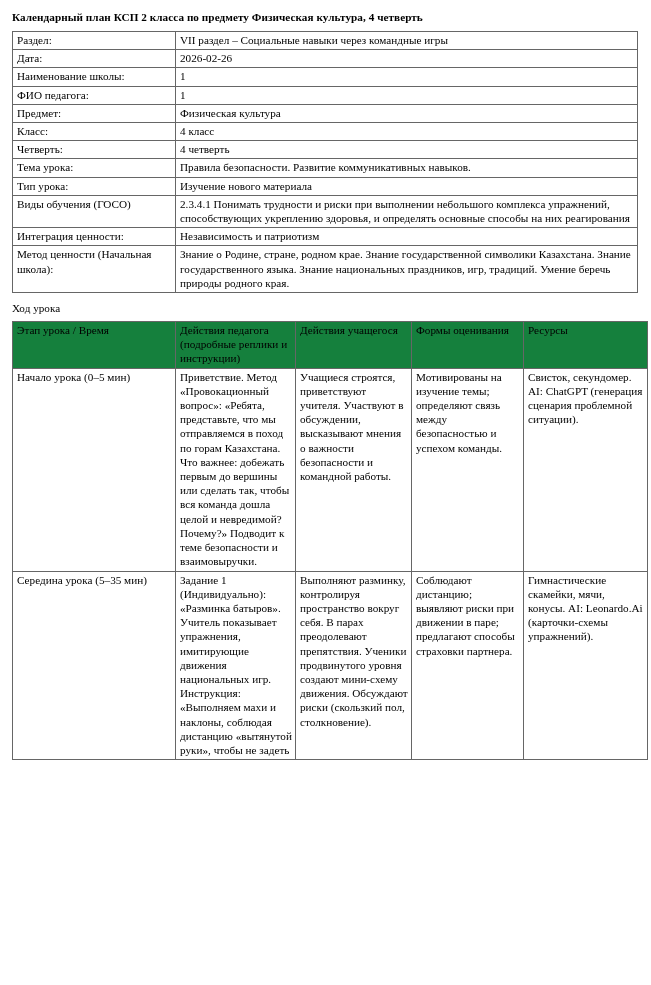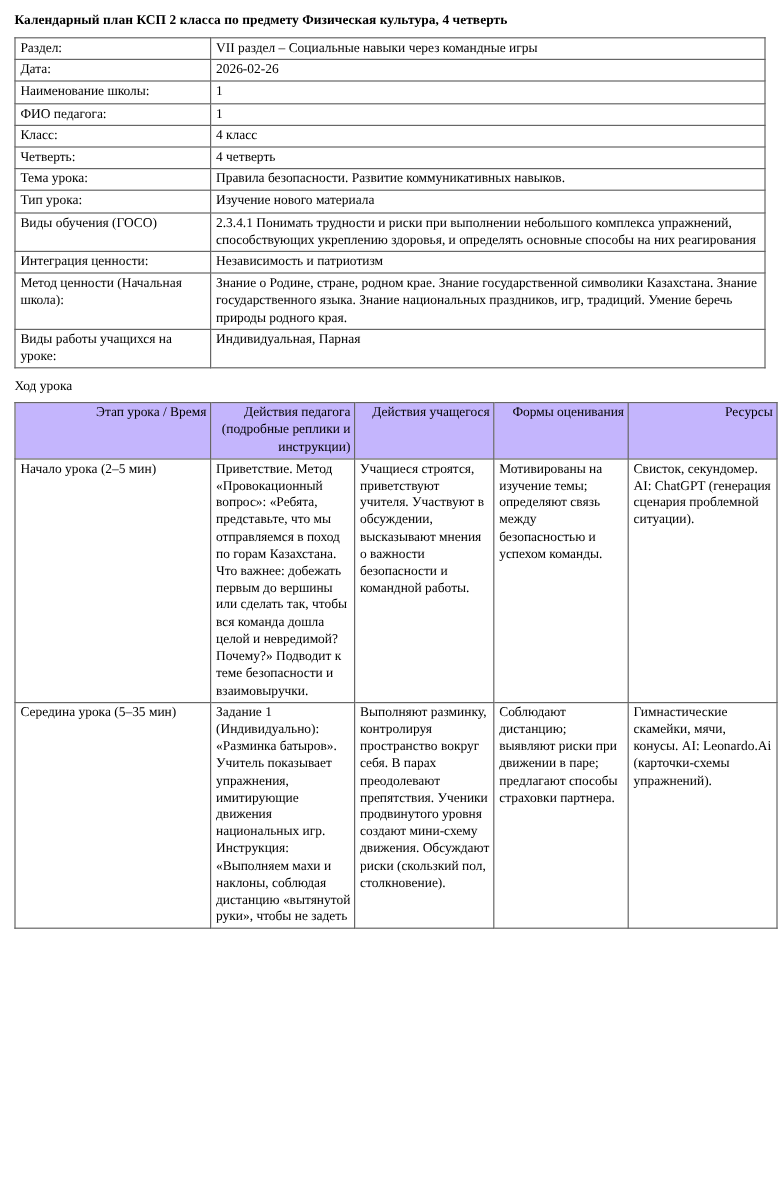--- a/index.html
+++ b/index.html
@@ -50,23 +50,22 @@
   table.info-table td.label-cell {
     width: 155px;
     margin-top: 20px;
   }
   .mid-label {
     margin: 8px 0 6px 0;
     font-size: 11.2px;
     line-height: 14px;
   }
   table.lesson-table th {
-    background: #c4b5fd;
+    background: #15803d;
     vertical-align: top;
-    text-align: right;
   }
   table.lesson-table .c1 { width: 155px; }
   table.lesson-table .c2 { width: 112px; }
   table.lesson-table .c3 { width: 108px; }
   table.lesson-table .c4 { width: 104px; }
   table.lesson-table .c5 { width: 116px; }
   .spacer-bottom { height: 6px; }
 </style>
 </head>
 <body>
@@ -87,20 +86,24 @@
       </tr>
       <tr>
         <td class="label-cell">Наименование школы:</td>
         <td>1</td>
       </tr>
       <tr>
         <td class="label-cell">ФИО педагога:</td>
         <td>1</td>
       </tr>
       <tr>
+        <td class="label-cell">Предмет:</td>
+        <td>Физическая культура</td>
+      </tr>
+      <tr>
         <td class="label-cell">Класс:</td>
         <td>4 класс</td>
       </tr>
       <tr>
         <td class="label-cell">Четверть:</td>
         <td>4 четверть</td>
       </tr>
       <tr>
         <td class="label-cell">Тема урока:</td>
         <td>Правила безопасности. Развитие коммуникативных навыков.</td>
@@ -114,42 +117,38 @@
         <td>2.3.4.1 Понимать трудности и риски при выполнении небольшого комплекса упражнений, способствующих укреплению здоровья, и определять основные способы на них реагирования</td>
       </tr>
       <tr>
         <td class="label-cell">Интеграция ценности:</td>
         <td>Независимость и патриотизм</td>
       </tr>
       <tr>
         <td class="label-cell">Метод ценности (Начальная школа):</td>
         <td>Знание о Родине, стране, родном крае. Знание государственной символики Казахстана. Знание государственного языка. Знание национальных праздников, игр, традиций. Умение беречь природы родного края.</td>
       </tr>
-      <tr>
-        <td class="label-cell">Виды работы учащихся на уроке:</td>
-        <td>Индивидуальная, Парная</td>
-      </tr>
     </tbody>
   </table>
 
   <div class="mid-label">Ход урока</div>
 
   <table class="lesson-table">
     <thead>
       <tr>
         <th class="c1">Этап урока / Время</th>
         <th class="c2">Действия педагога (подробные реплики и инструкции)</th>
         <th class="c3">Действия учащегося</th>
         <th class="c4">Формы оценивания</th>
         <th class="c5">Ресурсы</th>
       </tr>
     </thead>
     <tbody>
       <tr>
-        <td class="c1">Начало урока (2–5 мин)</td>
+        <td class="c1">Начало урока (0–5 мин)</td>
         <td class="c2">Приветствие. Метод «Провокационный вопрос»: «Ребята, представьте, что мы отправляемся в поход по горам Казахстана. Что важнее: добежать первым до вершины или сделать так, чтобы вся команда дошла целой и невредимой? Почему?» Подводит к теме безопасности и взаимовыручки.</td>
         <td class="c3">Учащиеся строятся, приветствуют учителя. Участвуют в обсуждении, высказывают мнения о важности безопасности и командной работы.</td>
         <td class="c4">Мотивированы на изучение темы; определяют связь между безопасностью и успехом команды.</td>
         <td class="c5">Свисток, секундомер. AI: ChatGPT (генерация сценария проблемной ситуации).</td>
       </tr>
       <tr>
         <td class="c1">Середина урока (5–35 мин)</td>
         <td class="c2">Задание 1 (Индивидуально): «Разминка батыров». Учитель показывает упражнения, имитирующие движения национальных игр. Инструкция: «Выполняем махи и наклоны, соблюдая дистанцию «вытянутой руки», чтобы не задеть</td>
         <td class="c3">Выполняют разминку, контролируя пространство вокруг себя. В парах преодолевают препятствия. Ученики продвинутого уровня создают мини-схему движения. Обсуждают риски (скользкий пол, столкновение).</td>
         <td class="c4">Соблюдают дистанцию; выявляют риски при движении в паре; предлагают способы страховки партнера.</td>

